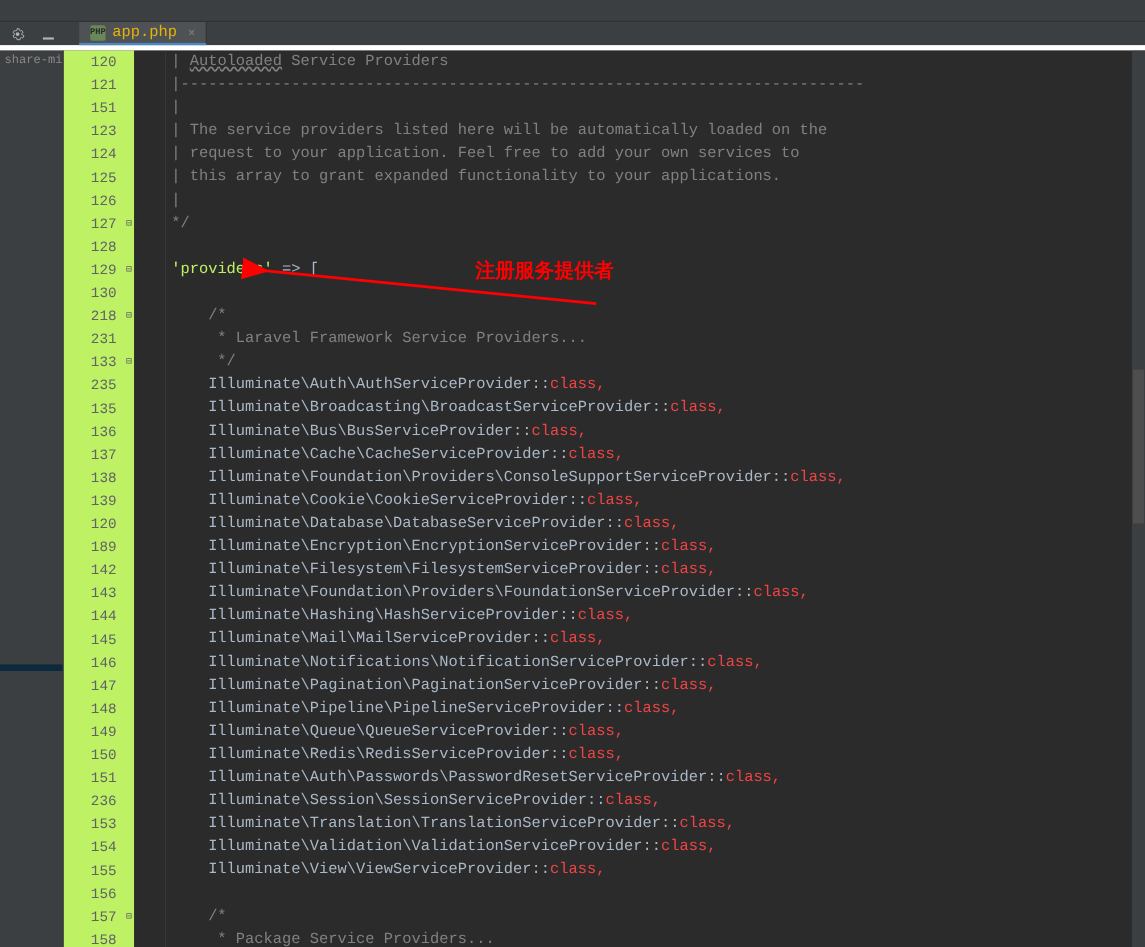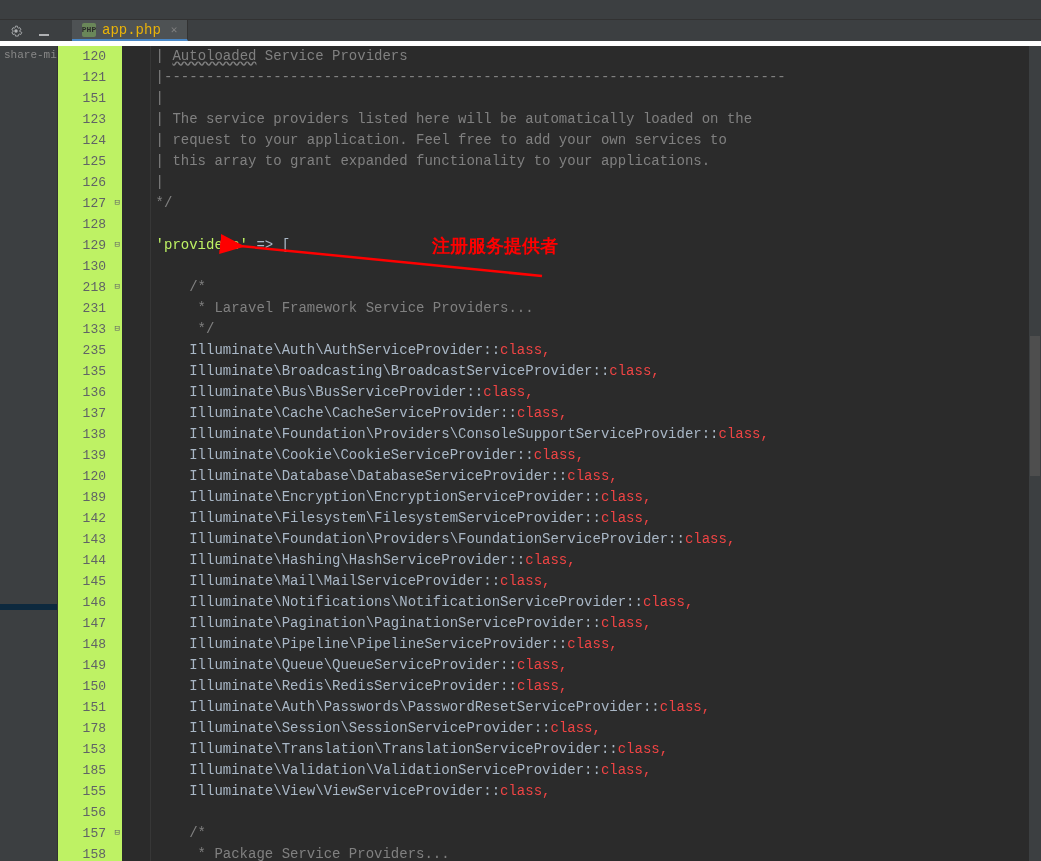--- a/index.html
+++ b/index.html
@@ -216,23 +216,23 @@
       <div>142</div>
       <div>143</div>
       <div>144</div>
       <div>145</div>
       <div>146</div>
       <div>147</div>
       <div>148</div>
       <div>149</div>
       <div>150</div>
       <div>151</div>
-      <div>178</div>
+      <div>236</div>
       <div>153</div>
-      <div>185</div>
+      <div>154</div>
       <div>155</div>
       <div>156</div>
       <span class="gutter-fold" style="top: 782px;">⊟</span>
       <div>157</div>
       <div>158</div>
     </div>
 
   <div class="editor">
     <div class="indent-guide ig1"></div>
     <div class="code" id="code"><div class="line"><span class="c-comment">    | </span><span class="c-comment c-underline">Autoloaded</span><span class="c-comment"> Service Providers</span></div><div class="line"><span class="c-comment">    |--------------------------------------------------------------------------</span></div><div class="line"><span class="c-comment">    |</span></div><div class="line"><span class="c-comment">    | The service providers listed here will be automatically loaded on the</span></div><div class="line"><span class="c-comment">    | request to your application. Feel free to add your own services to</span></div><div class="line"><span class="c-comment">    | this array to grant expanded functionality to your applications.</span></div><div class="line"><span class="c-comment">    |</span></div><div class="line"><span class="c-comment">    */</span></div><div class="line"><span class=""></span></div><div class="line"><span class="">    </span><span class="c-string">'providers'</span><span class="c-punct"> =&gt; [</span></div><div class="line"><span class=""></span></div><div class="line"><span class="c-comment">        /*</span></div><div class="line"><span class="c-comment">         * Laravel Framework Service Providers...</span></div><div class="line"><span class="c-comment">         */</span></div><div class="line"><span class="c-punct">        Illuminate\Auth\AuthServiceProvider::</span><span class="c-keyword">class</span><span class="c-keyword">,</span></div><div class="line"><span class="c-punct">        Illuminate\Broadcasting\BroadcastServiceProvider::</span><span class="c-keyword">class</span><span class="c-keyword">,</span></div><div class="line"><span class="c-punct">        Illuminate\Bus\BusServiceProvider::</span><span class="c-keyword">class</span><span class="c-keyword">,</span></div><div class="line"><span class="c-punct">        Illuminate\Cache\CacheServiceProvider::</span><span class="c-keyword">class</span><span class="c-keyword">,</span></div><div class="line"><span class="c-punct">        Illuminate\Foundation\Providers\ConsoleSupportServiceProvider::</span><span class="c-keyword">class</span><span class="c-keyword">,</span></div><div class="line"><span class="c-punct">        Illuminate\Cookie\CookieServiceProvider::</span><span class="c-keyword">class</span><span class="c-keyword">,</span></div><div class="line"><span class="c-punct">        Illuminate\Database\DatabaseServiceProvider::</span><span class="c-keyword">class</span><span class="c-keyword">,</span></div><div class="line"><span class="c-punct">        Illuminate\Encryption\EncryptionServiceProvider::</span><span class="c-keyword">class</span><span class="c-keyword">,</span></div><div class="line"><span class="c-punct">        Illuminate\Filesystem\FilesystemServiceProvider::</span><span class="c-keyword">class</span><span class="c-keyword">,</span></div><div class="line"><span class="c-punct">        Illuminate\Foundation\Providers\FoundationServiceProvider::</span><span class="c-keyword">class</span><span class="c-keyword">,</span></div><div class="line"><span class="c-punct">        Illuminate\Hashing\HashServiceProvider::</span><span class="c-keyword">class</span><span class="c-keyword">,</span></div><div class="line"><span class="c-punct">        Illuminate\Mail\MailServiceProvider::</span><span class="c-keyword">class</span><span class="c-keyword">,</span></div><div class="line"><span class="c-punct">        Illuminate\Notifications\NotificationServiceProvider::</span><span class="c-keyword">class</span><span class="c-keyword">,</span></div><div class="line"><span class="c-punct">        Illuminate\Pagination\PaginationServiceProvider::</span><span class="c-keyword">class</span><span class="c-keyword">,</span></div><div class="line"><span class="c-punct">        Illuminate\Pipeline\PipelineServiceProvider::</span><span class="c-keyword">class</span><span class="c-keyword">,</span></div><div class="line"><span class="c-punct">        Illuminate\Queue\QueueServiceProvider::</span><span class="c-keyword">class</span><span class="c-keyword">,</span></div><div class="line"><span class="c-punct">        Illuminate\Redis\RedisServiceProvider::</span><span class="c-keyword">class</span><span class="c-keyword">,</span></div><div class="line"><span class="c-punct">        Illuminate\Auth\Passwords\PasswordResetServiceProvider::</span><span class="c-keyword">class</span><span class="c-keyword">,</span></div><div class="line"><span class="c-punct">        Illuminate\Session\SessionServiceProvider::</span><span class="c-keyword">class</span><span class="c-keyword">,</span></div><div class="line"><span class="c-punct">        Illuminate\Translation\TranslationServiceProvider::</span><span class="c-keyword">class</span><span class="c-keyword">,</span></div><div class="line"><span class="c-punct">        Illuminate\Validation\ValidationServiceProvider::</span><span class="c-keyword">class</span><span class="c-keyword">,</span></div><div class="line"><span class="c-punct">        Illuminate\View\ViewServiceProvider::</span><span class="c-keyword">class</span><span class="c-keyword">,</span></div><div class="line"><span class=""></span></div><div class="line"><span class="c-comment">        /*</span></div><div class="line"><span class="c-comment">         * Package Service Providers...</span></div></div>

